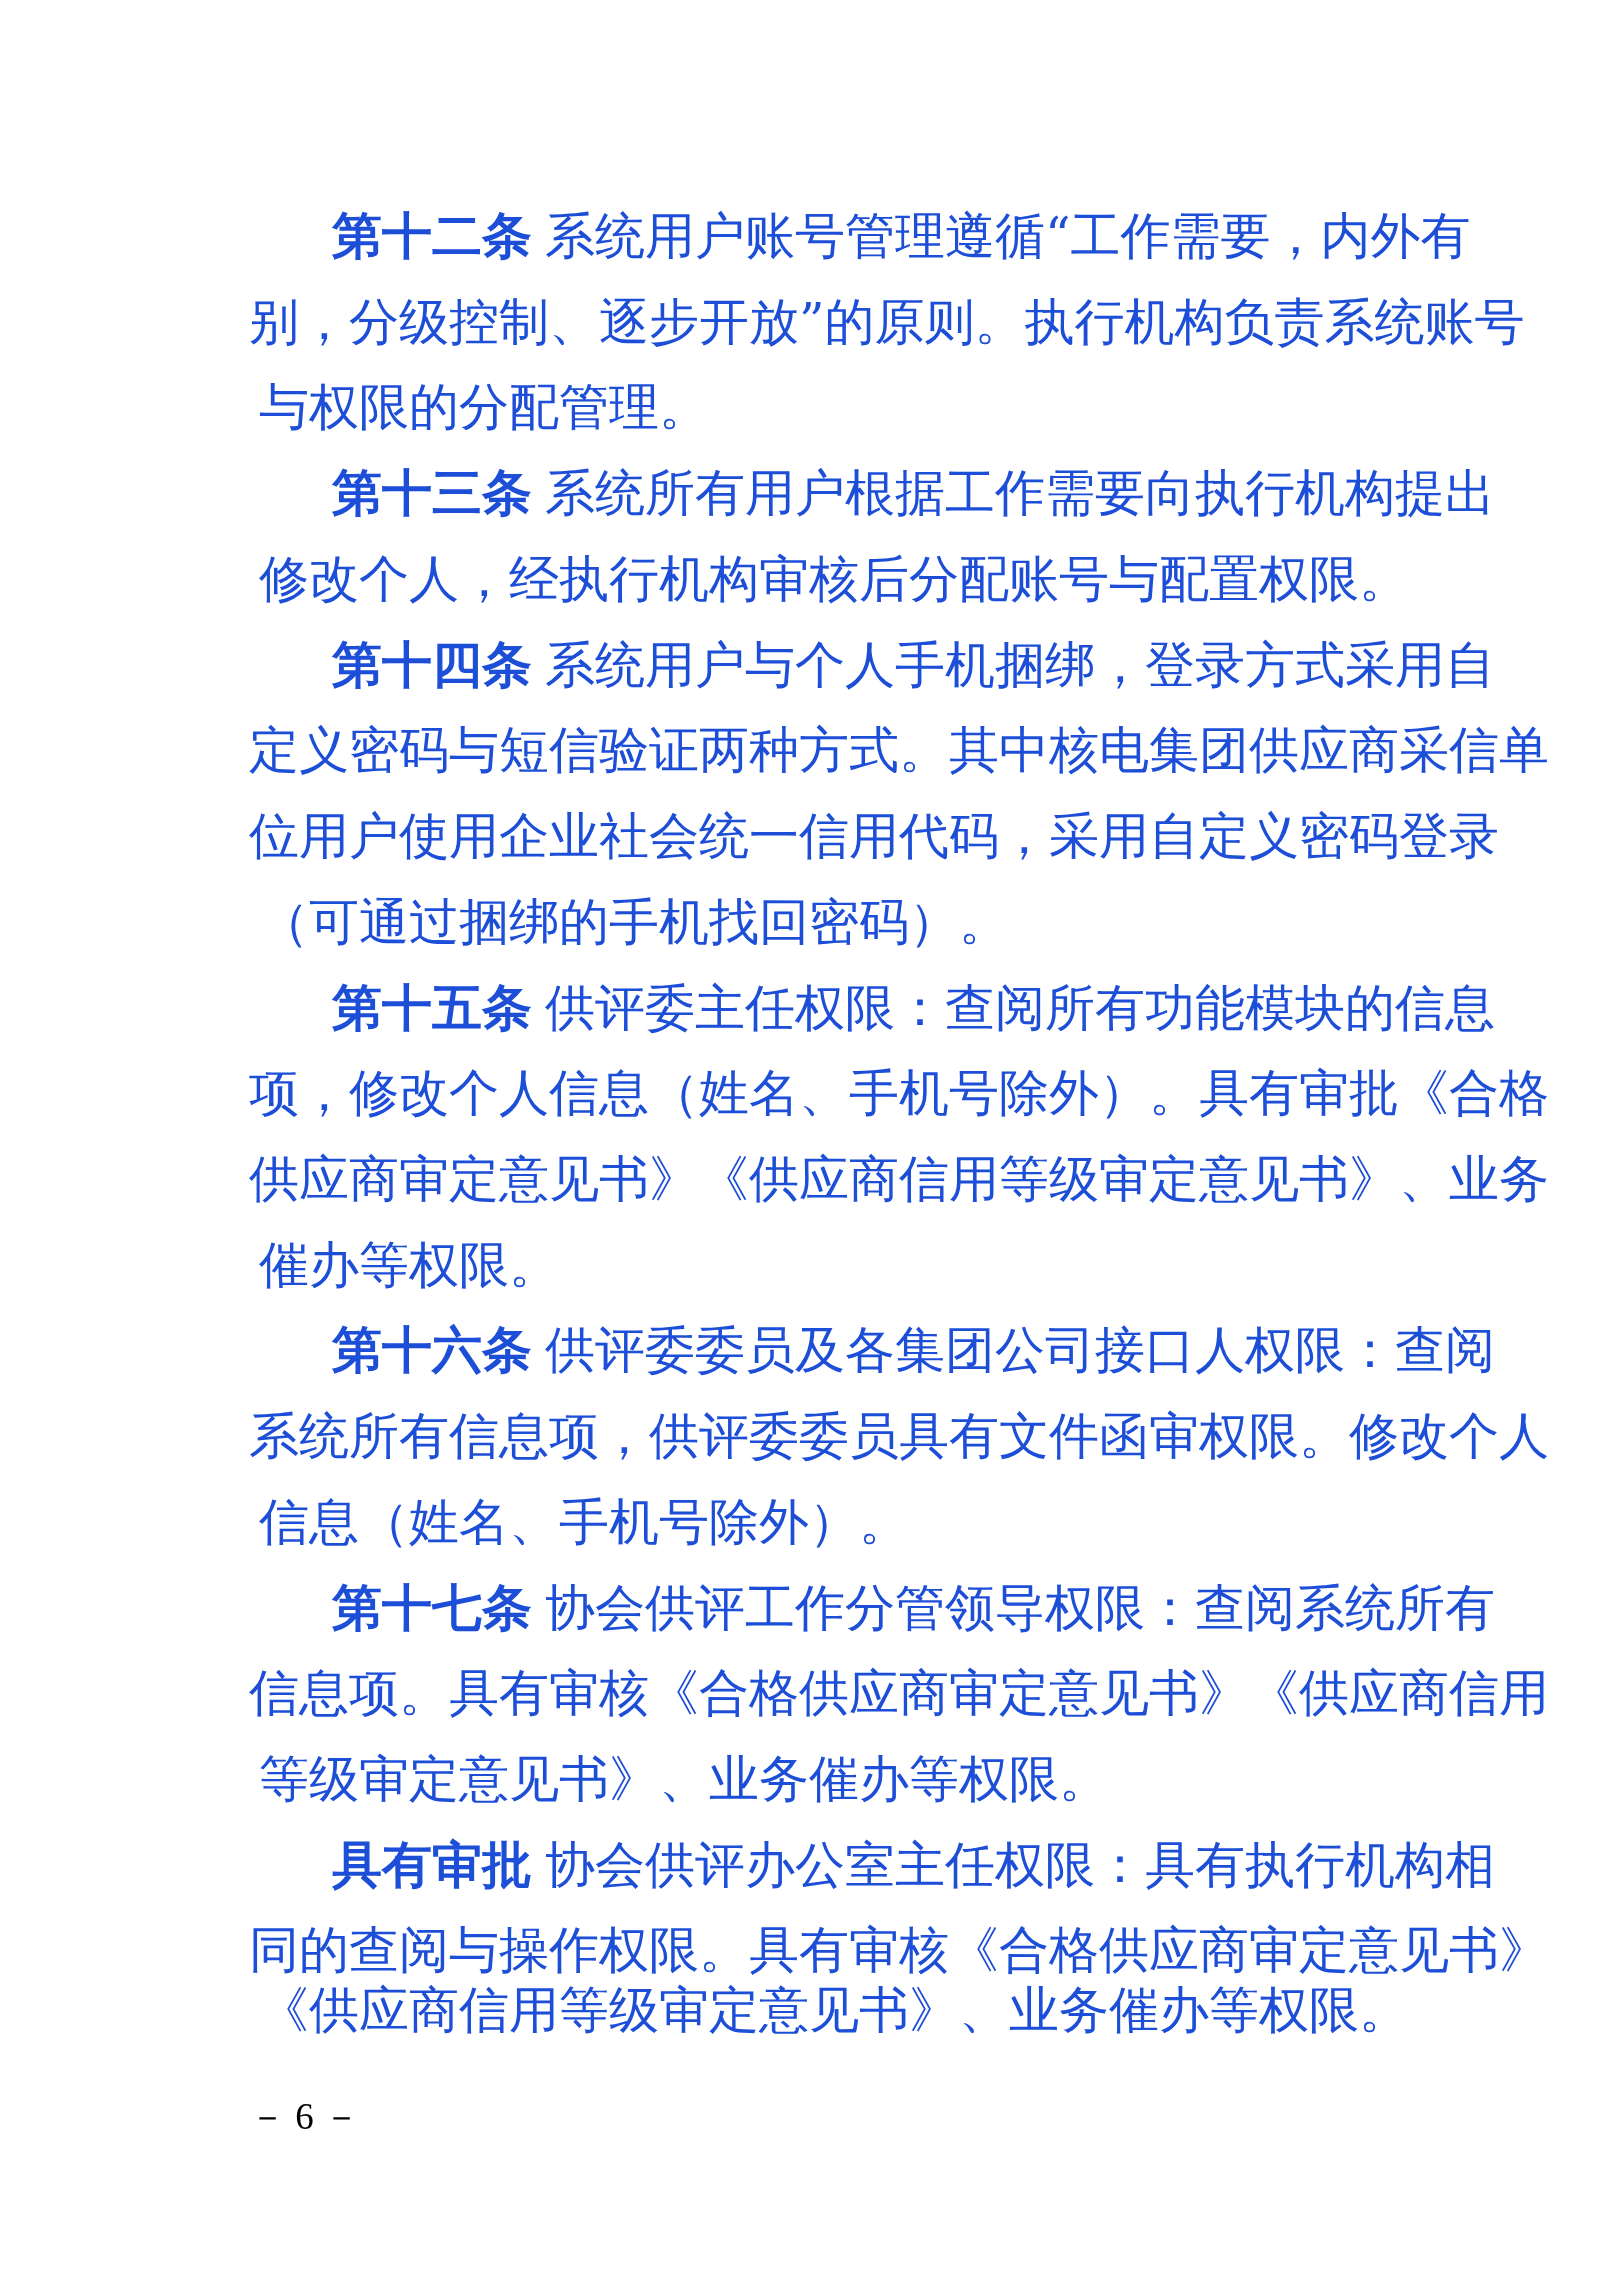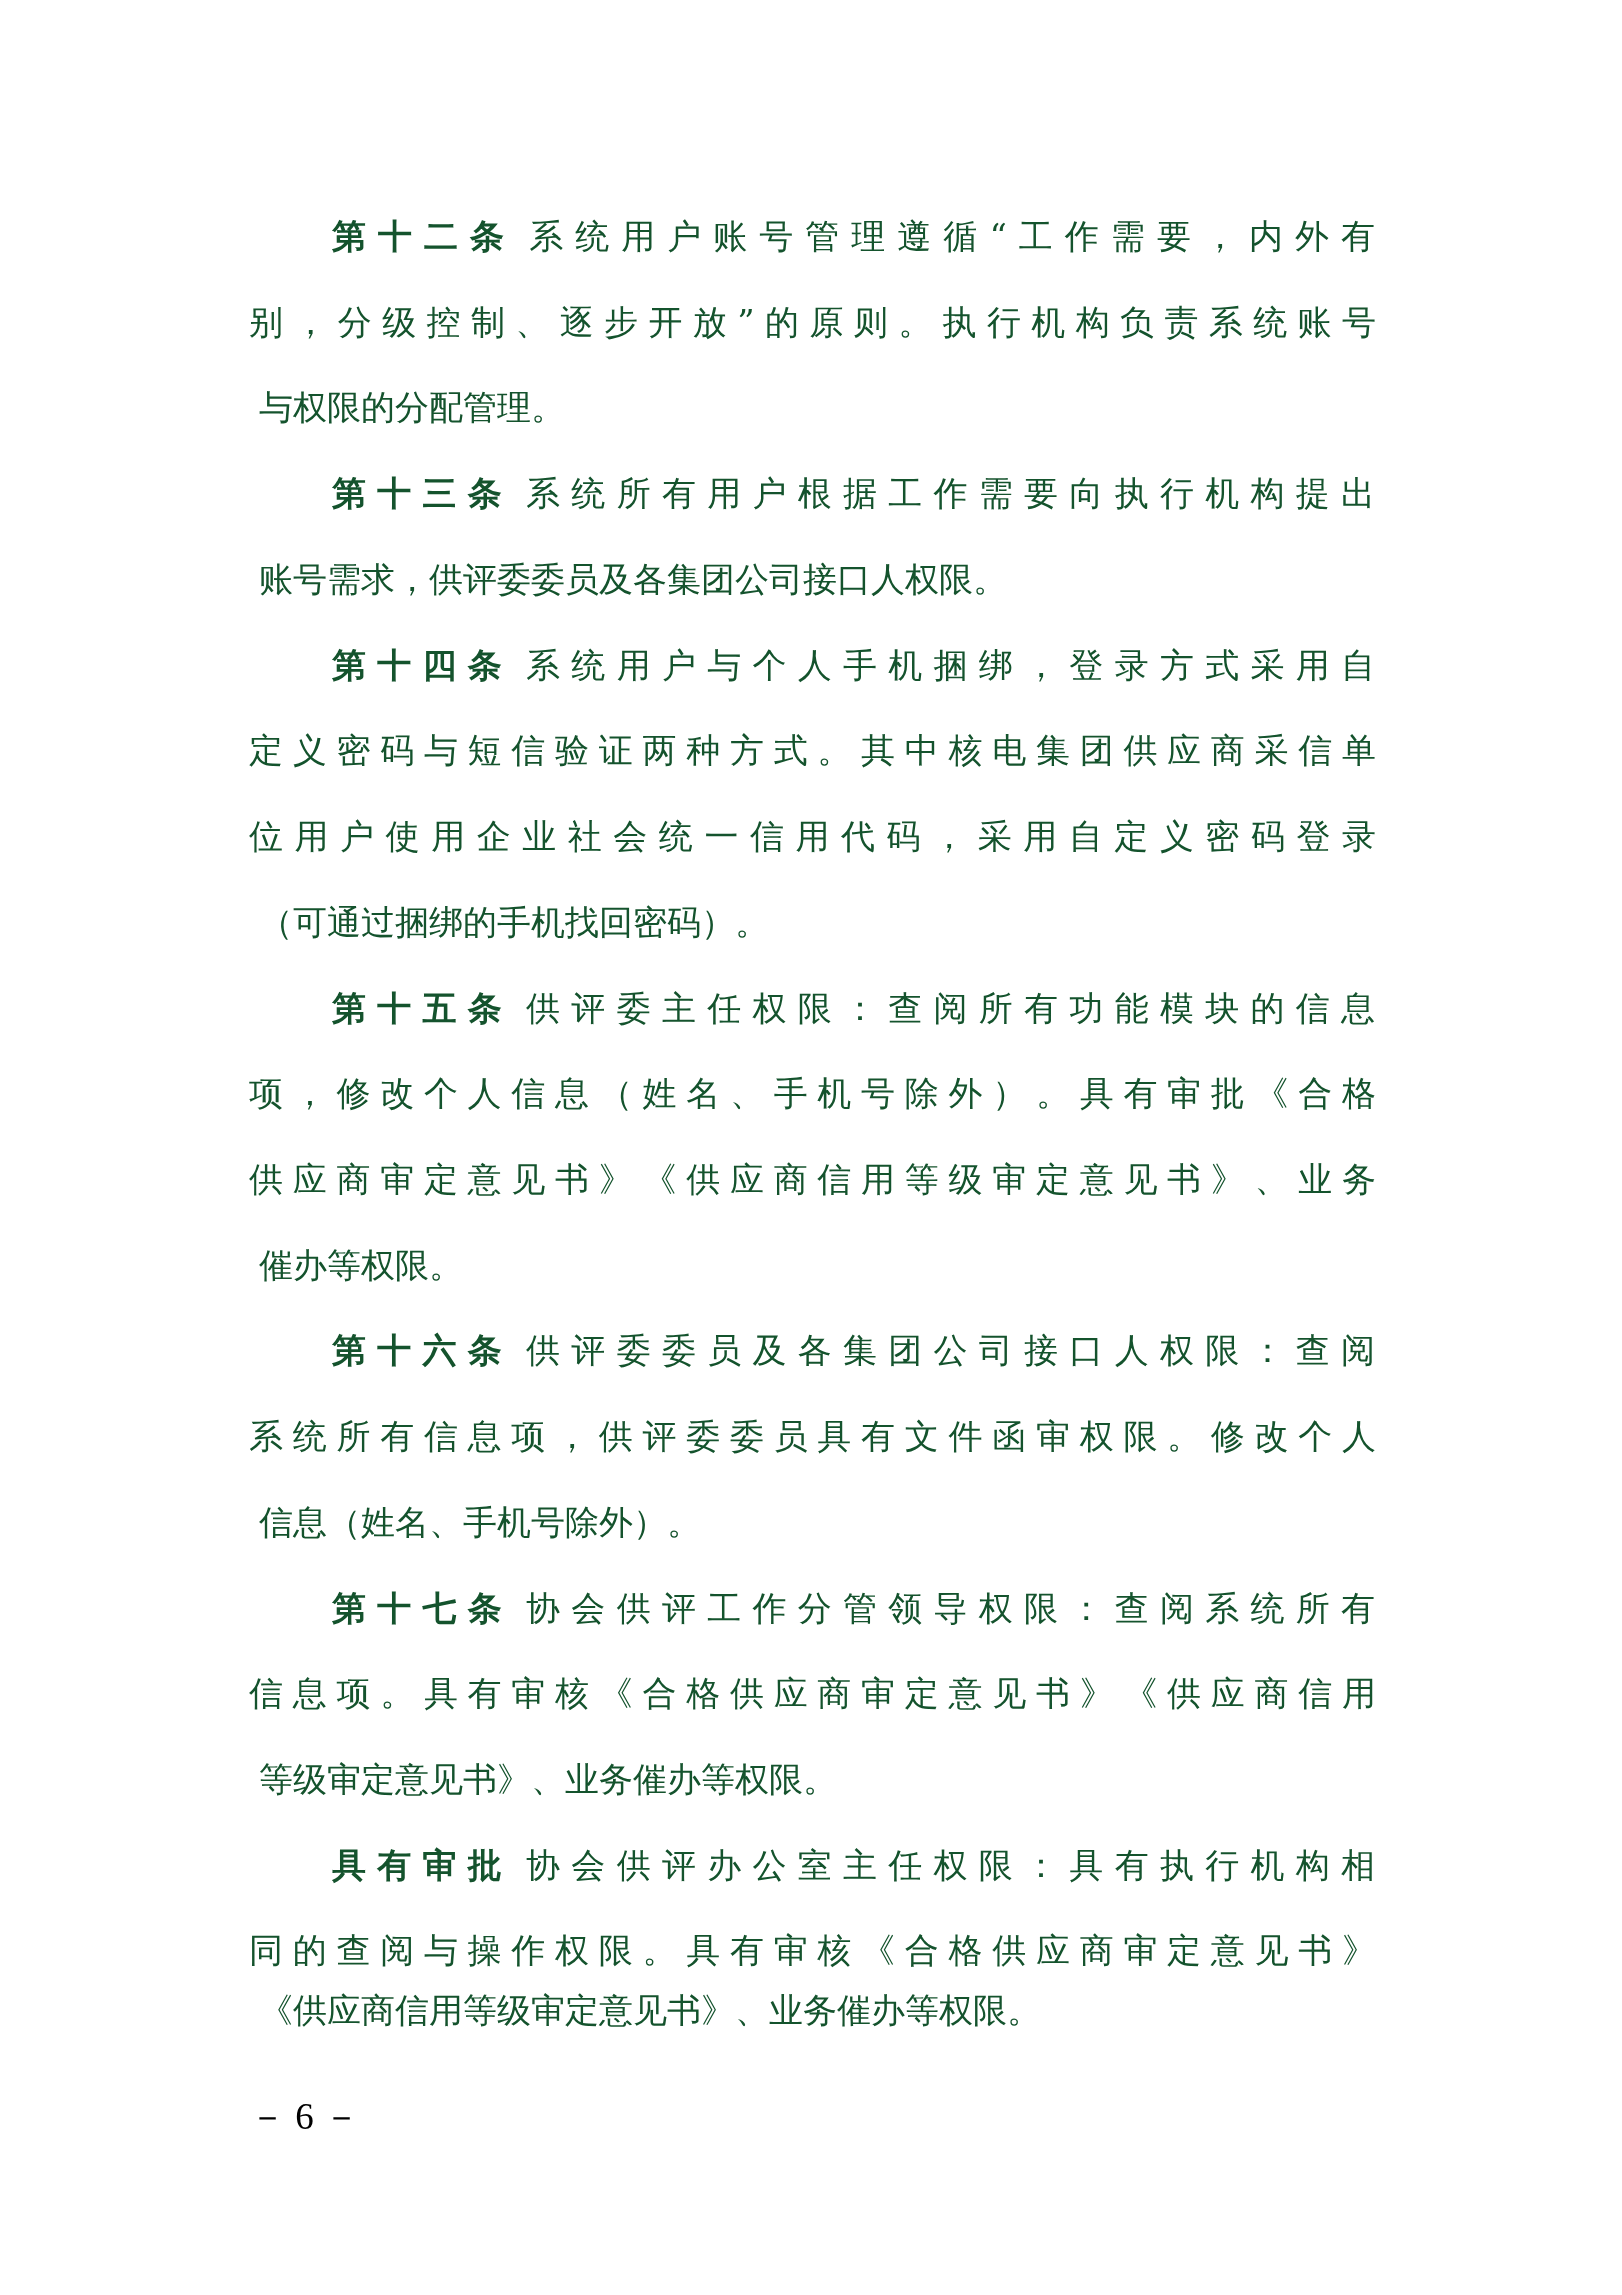--- a/index.html
+++ b/index.html
@@ -5,22 +5,22 @@
   html, body { margin: 0; padding: 0; background: #ffffff; }
   body { width: 1623px; height: 2295px; position: relative; overflow: hidden; }
   .page { position: absolute; left: 0; top: 0; width: 1623px; height: 2295px; background: #fff; }
   .line {
     position: absolute;
     left: 249px;
     width: 1127px;
     height: 52px;
     line-height: 52px;
     font-family: "DejaVu Serif", "Liberation Serif", serif;
-    font-size: 34px;
-    color: #14532d;
+    font-size: 50px;
+    color: #1d4ed8;
     white-space: nowrap;
     text-align: justify;
     text-align-last: justify;
   }
   .line.indent { left: 332px; width: 1043px; }
   .line.last { text-align-last: left; margin-left: 10px; }
   .article-label {
     font-family: "DejaVu Sans", "Liberation Sans", sans-serif;
     font-weight: bold;
     margin-right: 13px;
@@ -40,21 +40,21 @@
 </head>
 <body>
 
 <div class="page">
 
   <div class="line indent" style="top:210px"><span class="article-label">第十二条</span><span>系统用户账号管理遵循“工作需要，内外有</span></div>
   <div class="line" style="top:296px">别，分级控制、逐步开放”的原则。执行机构负责系统账号</div>
   <div class="line last" style="top:381px">与权限的分配管理。</div>
 
   <div class="line indent" style="top:467px"><span class="article-label">第十三条</span><span>系统所有用户根据工作需要向执行机构提出</span></div>
-  <div class="line last" style="top:553px">账号需求，供评委委员及各集团公司接口人权限。</div>
+  <div class="line last" style="top:553px">修改个人，经执行机构审核后分配账号与配置权限。</div>
 
   <div class="line indent" style="top:639px"><span class="article-label">第十四条</span><span>系统用户与个人手机捆绑，登录方式采用自</span></div>
   <div class="line" style="top:724px">定义密码与短信验证两种方式。其中核电集团供应商采信单</div>
   <div class="line" style="top:810px">位用户使用企业社会统一信用代码，采用自定义密码登录</div>
   <div class="line last" style="top:896px">（可通过捆绑的手机找回密码）。</div>
 
   <div class="line indent" style="top:982px"><span class="article-label">第十五条</span><span>供评委主任权限：查阅所有功能模块的信息</span></div>
   <div class="line" style="top:1067px">项，修改个人信息（姓名、手机号除外）。具有审批《合格</div>
   <div class="line" style="top:1153px">供应商审定意见书》《供应商信用等级审定意见书》、业务</div>
   <div class="line last" style="top:1239px">催办等权限。</div>

